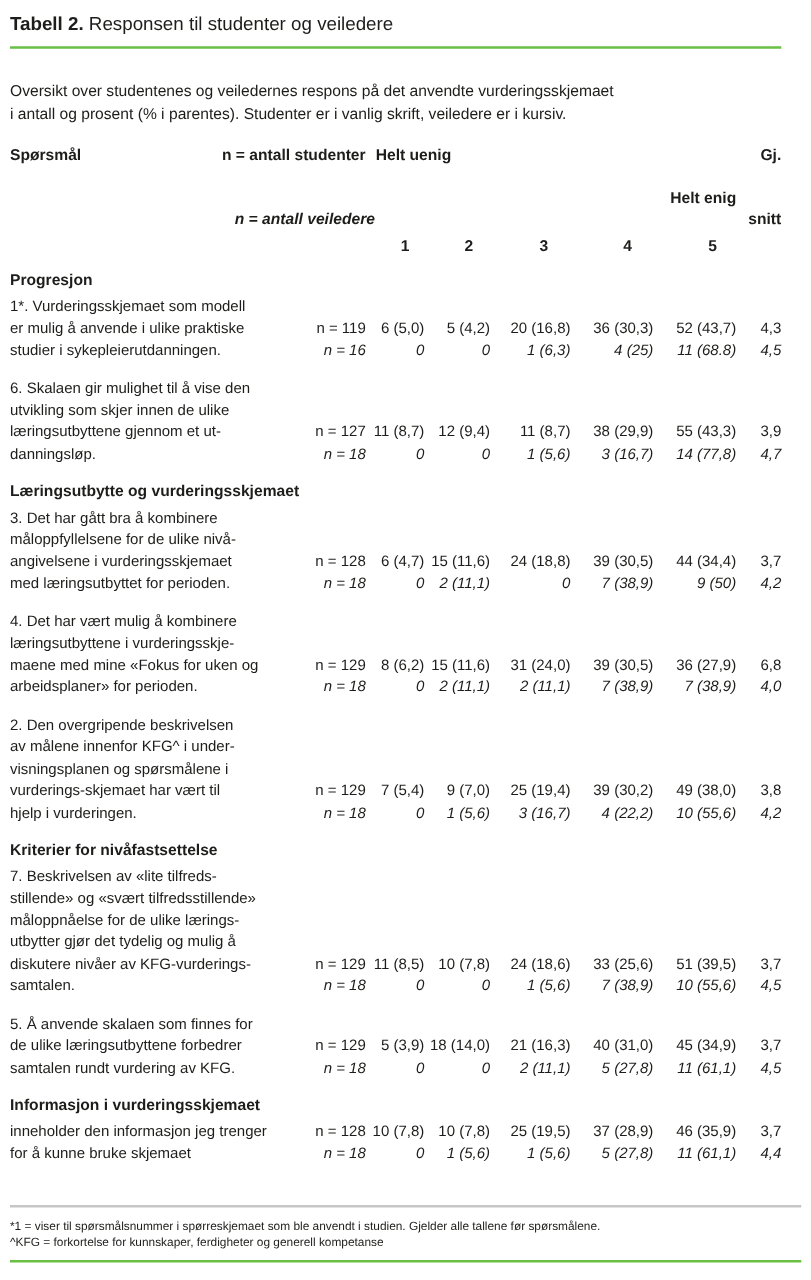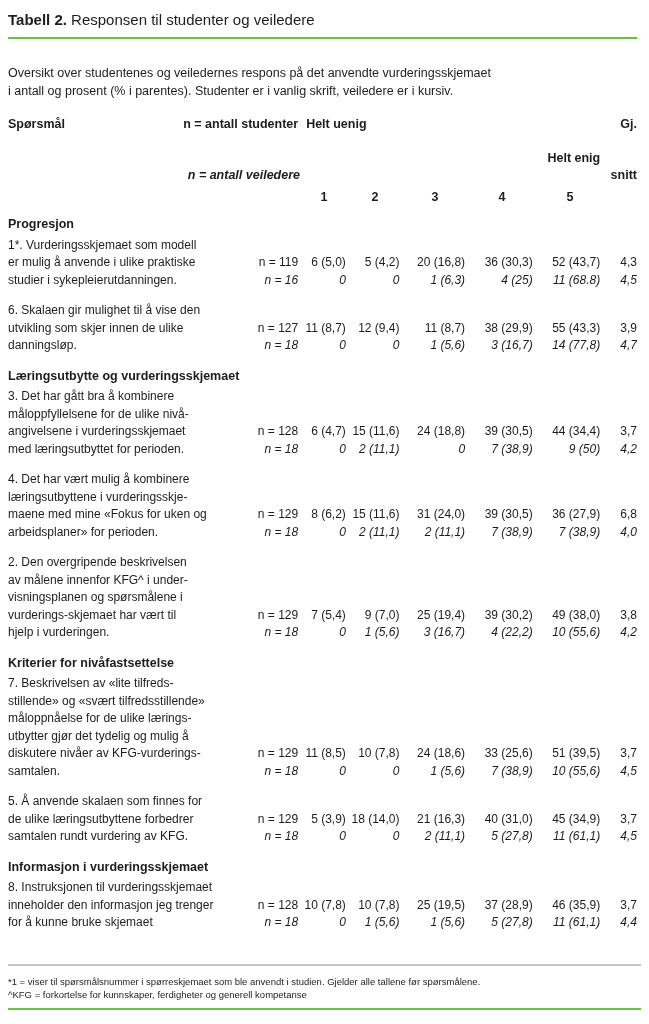--- a/index.html
+++ b/index.html
@@ -3,21 +3,21 @@
 <meta charset="utf-8">
 <style>
   * { margin:0; padding:0; box-sizing:border-box; }
   html,body { background:#ffffff; }
   body {
     width:649px; height:1024px;
     font-family:"Liberation Sans", sans-serif;
     color:#1d1d1b;
     position:relative; overflow:hidden;
   }
-  .page { padding:10px 12px 0 8px; position:relative; height:100%; }
+  .page { padding:10px 24px 0 8px; position:relative; height:100%; }
 
   .title { font-size:15px; line-height:20px; }
   .title .bold { font-weight:bold; }
 
   .rule-green { height:2px; background:var(--green,#6abf45); margin:7px 0 0 0; }
   .rule-gray  { height:2px; background:var(--gray,#c6c6c6); }
 
   .desc { margin-top:25px; font-size:12.5px; line-height:18px; }
   .desc div { white-space:nowrap; }
 
@@ -129,20 +129,21 @@
     <div class="cell mcol">
               <div class="stu">4,3</div>
               <div class="sup">4,5</div>
             </div>
   </div>
 
   <div class="trow">
     <div class="qcol">
               <div class="qline">6. Skalaen gir mulighet til å vise den</div>
               <div class="qline">utvikling som skjer innen de ulike</div>
+              <div class="qline">læringsutbyttene gjennom et ut-</div>
               <div class="qline">danningsløp.</div>
             </div>
     <div class="cell ncol">
       <div class="stu">n = 127</div>
       <div class="sup">n = 18</div>
     </div>
     <div class="cell v1">
               <div class="stu">11 (8,7)</div>
               <div class="sup">0</div>
             </div>
@@ -365,21 +366,20 @@
             </div>
   </div>
 </div>
   </div>
 
   <div class="section">
     <div class="section-heading">Informasjon i vurderingsskjemaet</div>
     <div>
   <div class="trow">
     <div class="qcol">
-              <div class="qline">8. Instruksjonen til vurderingsskjemaet</div>
               <div class="qline">inneholder den informasjon jeg trenger</div>
               <div class="qline">for å kunne bruke skjemaet</div>
             </div>
     <div class="cell ncol">
       <div class="stu">n = 128</div>
       <div class="sup">n = 18</div>
     </div>
     <div class="cell v1">
               <div class="stu">10 (7,8)</div>
               <div class="sup">0</div>

